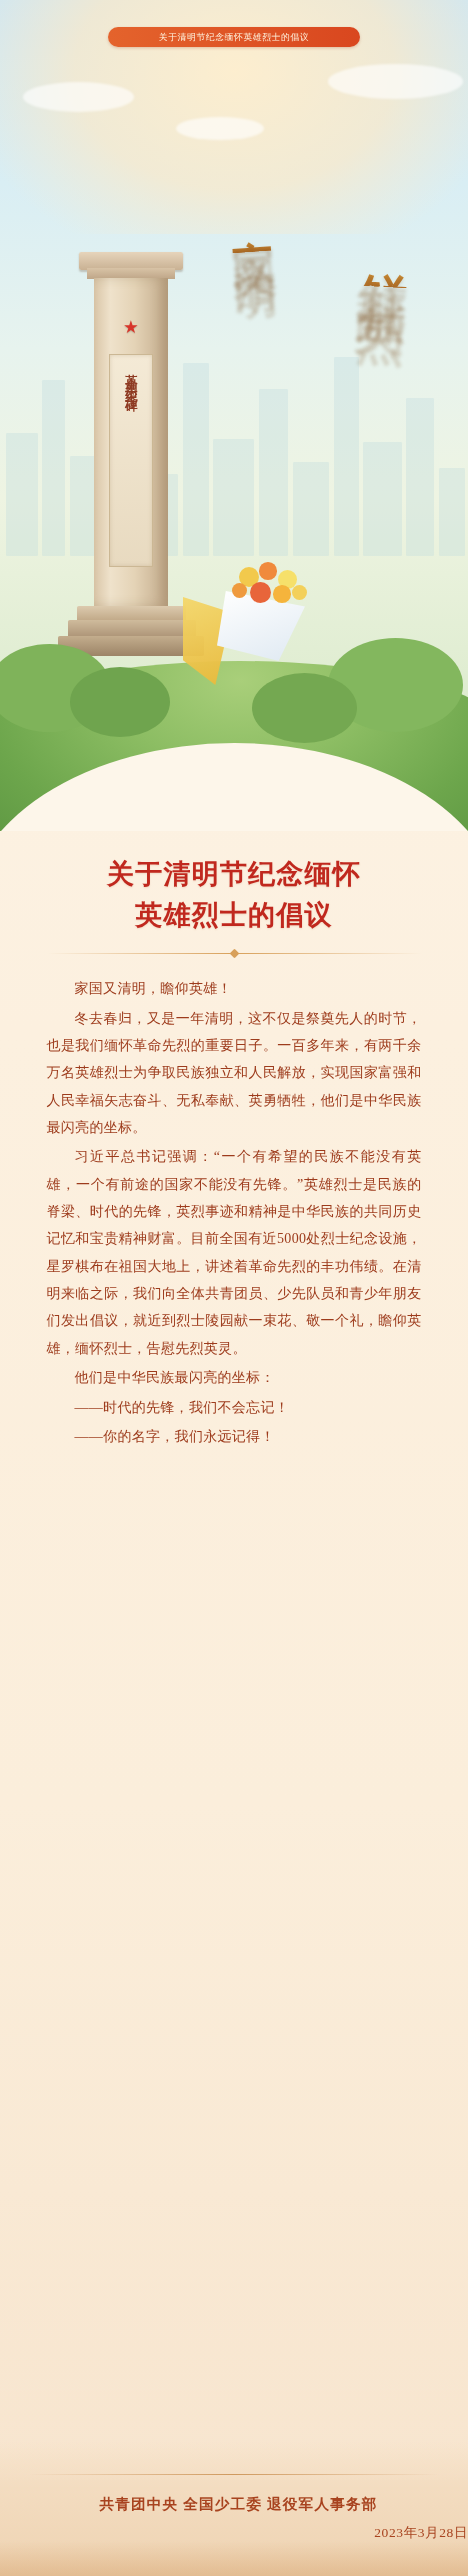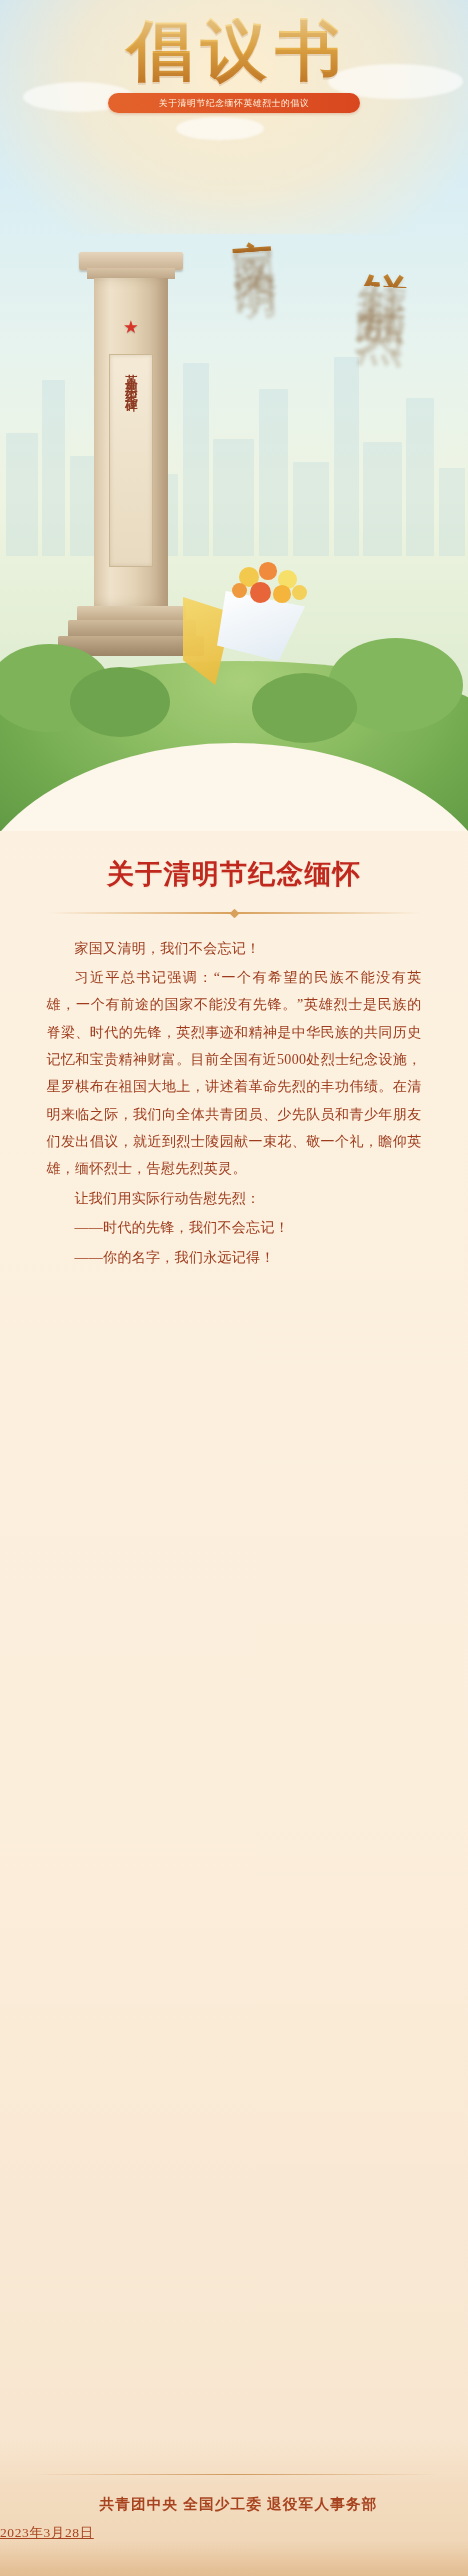--- a/index.html
+++ b/index.html
@@ -223,23 +223,23 @@
   .foot-line{
     margin:0 auto;width:410px;height:1.2px;margin-top:33px;
     background:linear-gradient(90deg,rgba(200,140,80,0),#cf9a5f,rgba(200,140,80,0));
   }
   .foot-org{
     text-align:center;margin-top:20px;
     font-family:"Liberation Serif","DejaVu Serif",serif;
     font-size:14.6px;color:#a8431f;letter-spacing:1.2px;font-weight:bold;padding-left:9px;
   }
   .foot-date{
-    text-align:left;margin-top:9.4px;
-    font-family:"Liberation Serif","DejaVu Serif",serif;
-    font-size:13.5px;color:#a8431f;letter-spacing:0.6px;text-decoration:underline;
+    text-align:right;margin-top:9.4px;
+    font-family:"Liberation Serif","DejaVu Serif",serif;
+    font-size:13.5px;color:#a8431f;letter-spacing:0.6px;
   }
   .foot-deco{
     position:absolute;left:0;bottom:0;width:468px;height:35px;
     background:linear-gradient(180deg,rgba(214,160,105,0),rgba(205,145,85,.35));
   }
 </style>
 </head>
 <body>
 
 <div class="page">
@@ -262,21 +262,20 @@
       <i style="left:213px;width:41px;height:117px;"></i>
       <i style="left:259px;width:29px;height:167px;"></i>
       <i style="left:293px;width:36px;height:94px;"></i>
       <i style="left:334px;width:24.6px;height:199px;"></i>
       <i style="left:363px;width:39px;height:114px;"></i>
       <i style="left:406px;width:28px;height:158px;"></i>
       <i style="left:439px;width:26px;height:88px;"></i>
     </div>
 
     <div class="title-wrap">
-      <div class="main-title">倡议书</div>
       <div class="sub-ribbon">关于清明节纪念缅怀英雄烈士的倡议</div>
     </div>
 
     <div class="callig callig-a">家国又清明</div>
     <div class="callig callig-b">鲜花献英烈</div>
 
     <div class="monument">
       <div class="mon-top"></div>
       <div class="mon-top2"></div>
       <div class="mon-body">
@@ -307,28 +306,30 @@
     <div class="bush" style="left:70px;top:667px;width:100px;height:70px;background:#6fa44e;"></div>
     <div class="bush" style="left:328px;top:638px;width:135px;height:94px;background:#83b75e;"></div>
     <div class="bush" style="left:252px;top:673px;width:105px;height:70px;background:#74a851;"></div>
 
     <div class="hero-mask"></div>
   </div>
 
   <div class="headline">
     <h2>
       <span>关于清明节纪念缅怀</span><br>
+      <span>英雄烈士的倡议</span>
     </h2>
     <div class="divider"></div>
   </div>
 
   <div class="body-text">
-    <p>家国又清明，我们不会忘记！</p>
+    <p>家国又清明，瞻仰英雄！</p>
+    <p>冬去春归，又是一年清明，这不仅是祭奠先人的时节，也是我们缅怀革命先烈的重要日子。一百多年来，有两千余万名英雄烈士为争取民族独立和人民解放，实现国家富强和人民幸福矢志奋斗、无私奉献、英勇牺牲，他们是中华民族最闪亮的坐标。</p>
     <p>习近平总书记强调：“一个有希望的民族不能没有英雄，一个有前途的国家不能没有先锋。”英雄烈士是民族的脊梁、时代的先锋，英烈事迹和精神是中华民族的共同历史记忆和宝贵精神财富。目前全国有近5000处烈士纪念设施，星罗棋布在祖国大地上，讲述着革命先烈的丰功伟绩。在清明来临之际，我们向全体共青团员、少先队员和青少年朋友们发出倡议，就近到烈士陵园献一束花、敬一个礼，瞻仰英雄，缅怀烈士，告慰先烈英灵。</p>
-    <p>让我们用实际行动告慰先烈：</p>
+    <p>他们是中华民族最闪亮的坐标：</p>
     <p class="dash">——时代的先锋，我们不会忘记！</p>
     <p class="dash">——你的名字，我们永远记得！</p>
   </div>
 
   <div class="footer">
     <div class="foot-line"></div>
     <div class="foot-org">共青团中央  全国少工委  退役军人事务部</div>
     <div class="foot-date">2023年3月28日</div>
     <div class="foot-deco"></div>
   </div>

